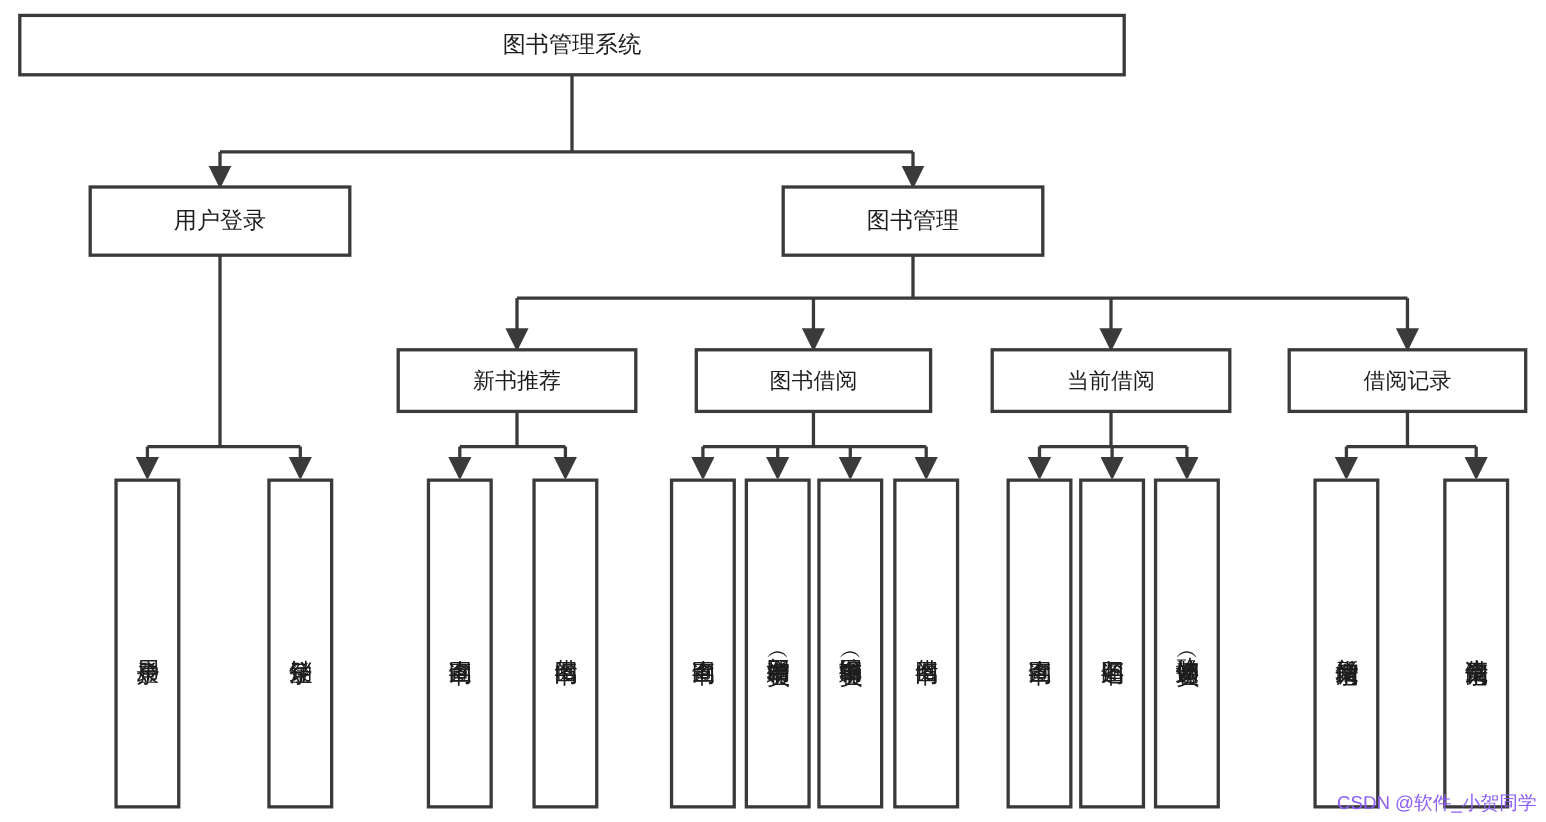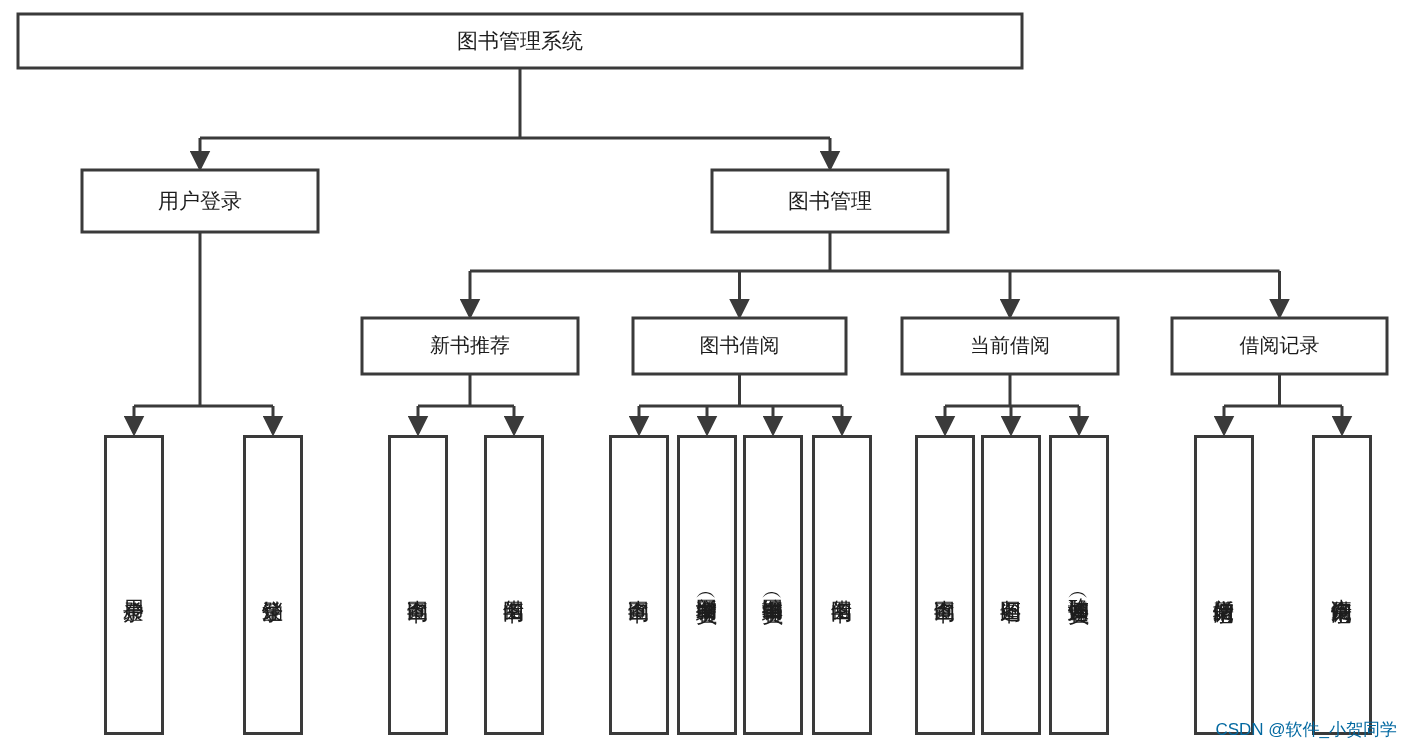--- a/index.html
+++ b/index.html
@@ -26,21 +26,21 @@
     letter-spacing:1px;
     line-height:1;
     display:flex;align-items:center;justify-content:center;
     white-space:nowrap;
     pointer-events:none;
   }
   .leafbox{position:absolute;box-sizing:border-box;background:#fff;}
   .watermark{
     position:absolute;right:8px;bottom:6px;
     font-family:"Liberation Sans","DejaVu Sans",sans-serif;
-    font-size:17px;color:#0369a1;white-space:nowrap;
+    font-size:17px;color:#8b5cf6;white-space:nowrap;
   }
 </style>
 </head>
 <body>
 
 <div id="diagram-root">
 
   <svg id="tree" viewBox="0 0 1405 747" xmlns="http://www.w3.org/2000/svg">
     <defs>
       <marker id="arrow" viewBox="0 0 12 12" refX="10" refY="6" markerWidth="7" markerHeight="7" orient="auto-start-reverse">

